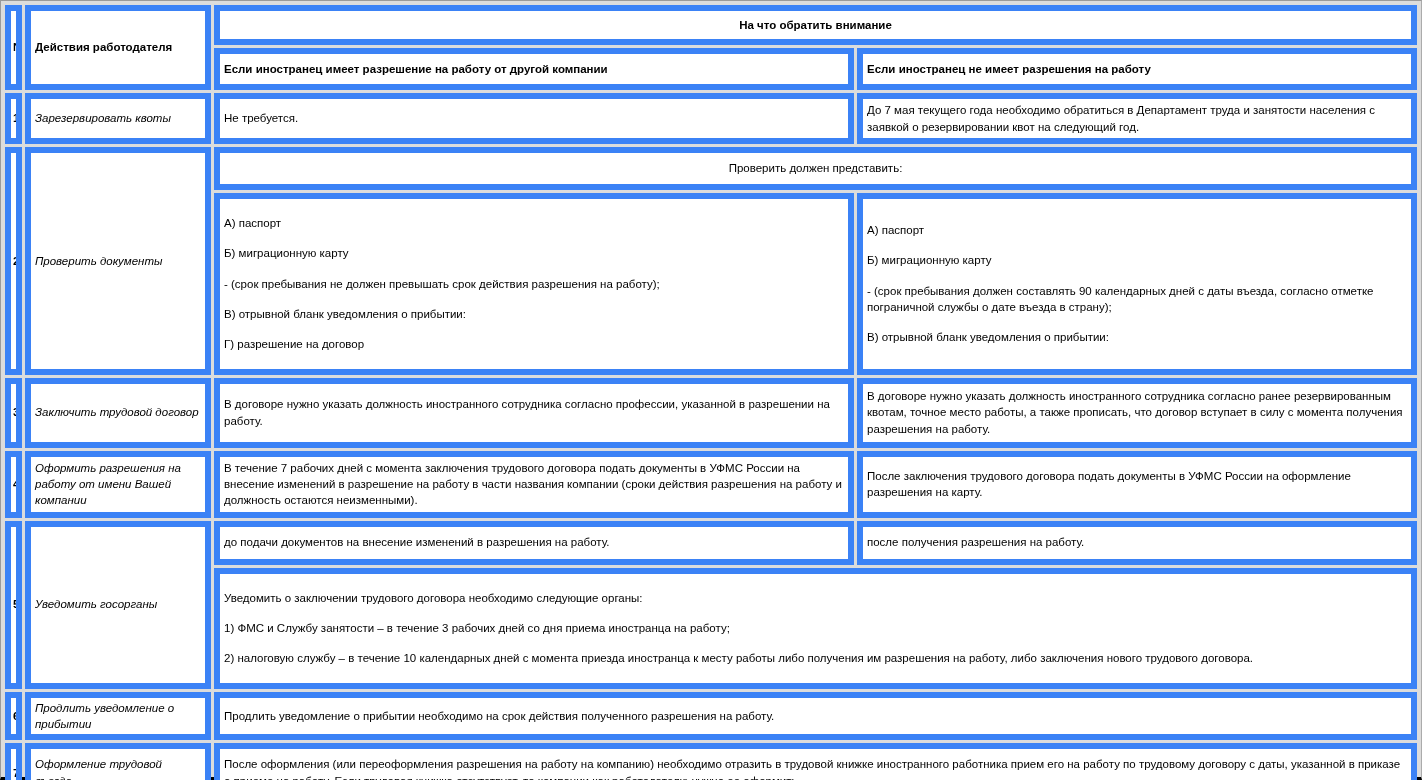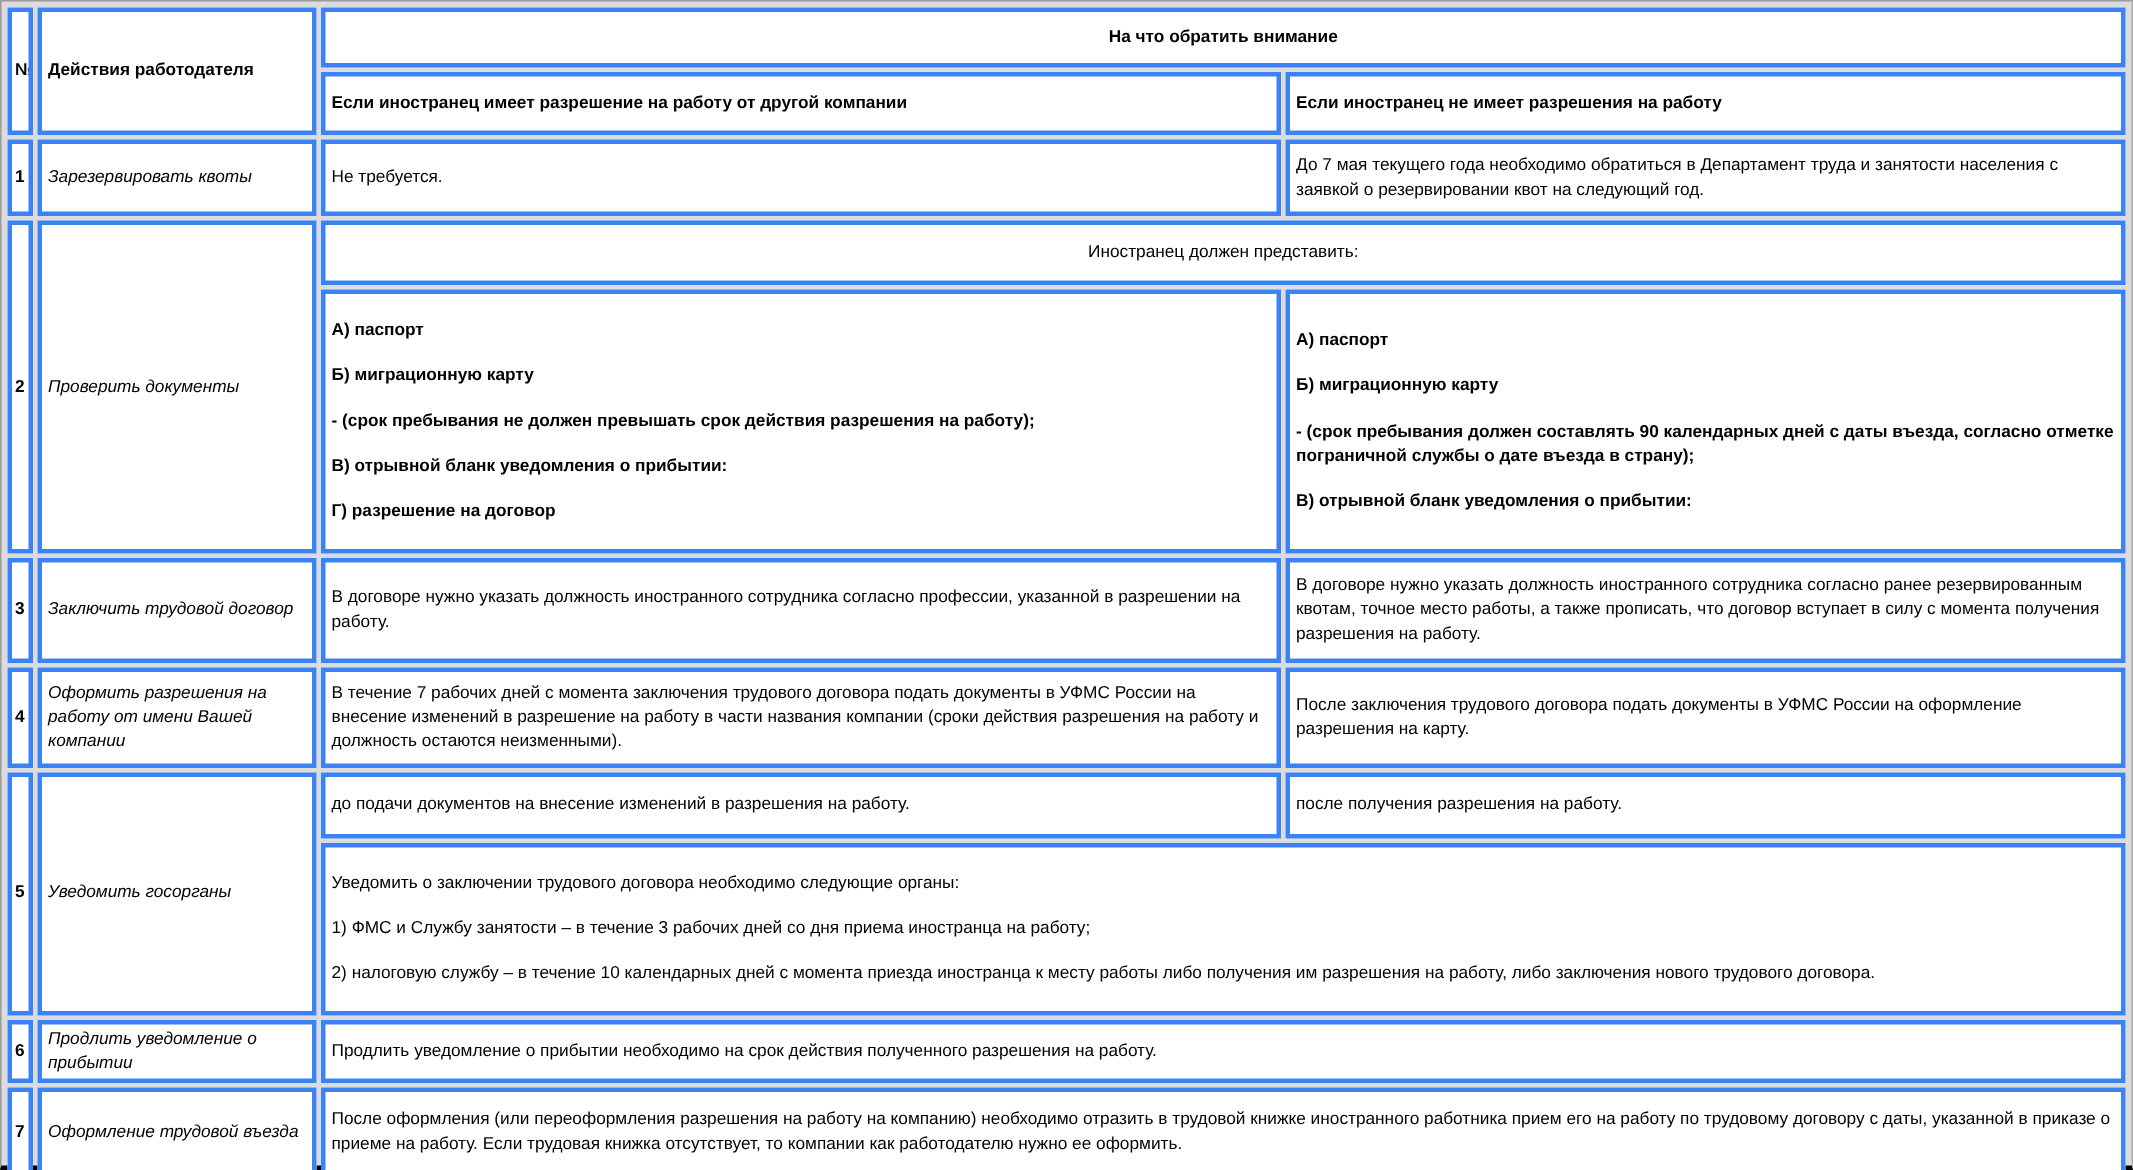--- a/index.html
+++ b/index.html
@@ -22,38 +22,38 @@
   }
   table.main {
     width: 100%;
     height: 100%;
     border-collapse: separate;
     border-spacing: 3px;
     table-layout: fixed;
   }
   td {
     background: #ffffff;
-    border: 3px solid #3b82f6;
+    border: 6px solid #3b82f6;
     vertical-align: middle;
     padding: 2px 4px;
     font-size: 11.5px;
     line-height: 1.42;
     overflow: hidden;
     word-wrap: break-word;
   }
   td.hdr { font-weight: bold; }
   td.center { text-align: center; }
   td.num { font-weight: bold; padding: 1px 2px; }
   td.act { font-style: italic; }
   td p { margin: 14px 0; }
   tr.rh-h1  { height: 40px; }
   tr.rh-h2  { height: 42px; margin-left: 34px; }
   tr.rh-1   { height: 51px; }
   tr.rh-2a  { height: 43px; }
-  tr.rh-2b  { height: 146px; font-weight: bold; }
+  tr.rh-2b  { height: 146px; }
   tr.rh-3   { height: 70px; }
   tr.rh-4   { height: 67px; }
   tr.rh-5a  { height: 44px; }
   tr.rh-5b  { height: 93px; }
   tr.rh-6   { height: 40px; }
   tr.rh-7   { height: 59px; }
   tr.rh-8   { height: 36px; }
 </style>
 </head>
 <body>
@@ -82,21 +82,21 @@
     <tr class="rh-1">
       <td class="num">1</td>
       <td class="act">Зарезервировать квоты</td>
       <td>Не требуется.</td>
       <td>До 7 мая текущего года необходимо обратиться в Департамент труда и занятости населения с заявкой о резервировании квот на следующий год.</td>
     </tr>
 
     <tr class="rh-2a">
       <td rowspan="2" class="num">2</td>
       <td rowspan="2" class="act">Проверить документы</td>
-      <td colspan="2" class="center">Иностранец должен представить:</td>
+      <td colspan="2" class="center">Проверить должен представить:</td>
     </tr>
     <tr class="rh-2b">
       <td>
         <p>А) паспорт</p>
         <p>Б) миграционную карту</p>
         <p>- (срок пребывания не должен превышать срок действия разрешения на работу);</p>
         <p>В) отрывной бланк уведомления о прибытии:</p>
         <p>Г) разрешение на договор</p>
       </td>
       <td>

